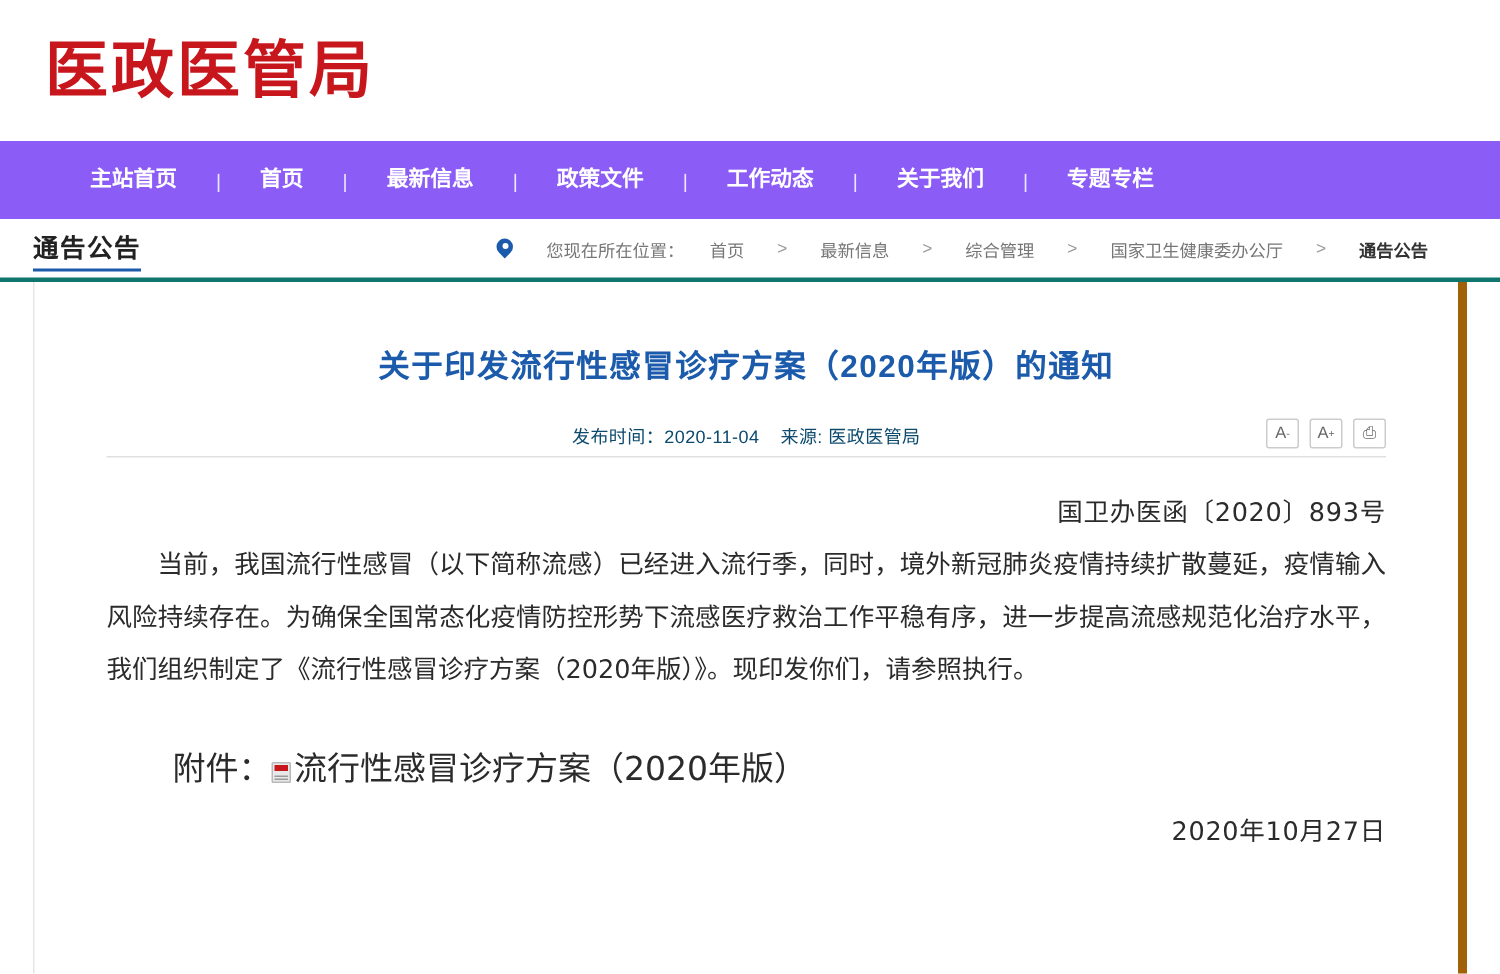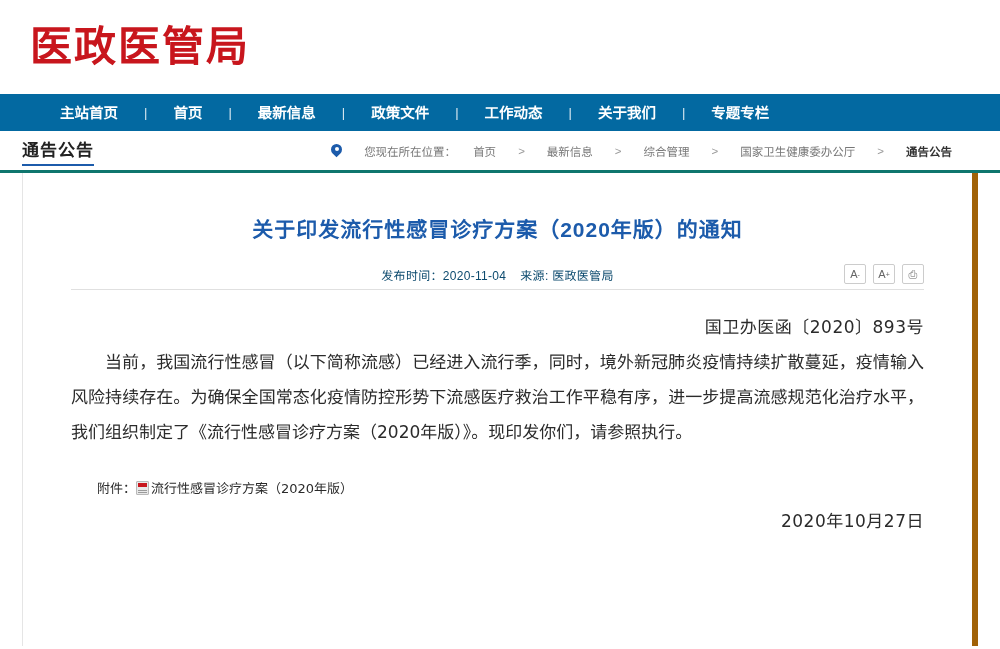--- a/index.html
+++ b/index.html
@@ -28,22 +28,22 @@
     font-family: "DejaVu Sans", "Liberation Sans", sans-serif;
     font-size: 42px;
     font-weight: bold;
     color: #c8161d;
     letter-spacing: 2px;
     line-height: 1;
   }
 
   
   .nav-bar {
-    background: #0369a1;
-    height: 37px;
+    background: #8b5cf6;
+    height: 52px;
     display: flex;
     align-items: center;
     justify-content: flex-start;
     padding-left: 34px;
     box-sizing: border-box;
   }
   .nav-item {
     color: #ffffff;
     font-size: 14.5px;
     font-weight: bold;
@@ -184,21 +184,21 @@
     text-align: right;
     font-size: 17px;
     letter-spacing: 0.5px;
   }
   .p-indent { text-indent: 2em; }
   .p-block { text-align: justify; }
 
   .attach-line {
     margin-top: 26px;
     text-indent: 2em;
-    font-size: 13px;
+    font-size: 22px;
   }
   .attach-icon {
     display: inline-block;
     width: 13px;
     height: 14px;
     vertical-align: -2px;
     margin-right: 2px;
     background: #e8e8e8;
     border: 1px solid #b9b9b9;
     border-radius: 1px;

